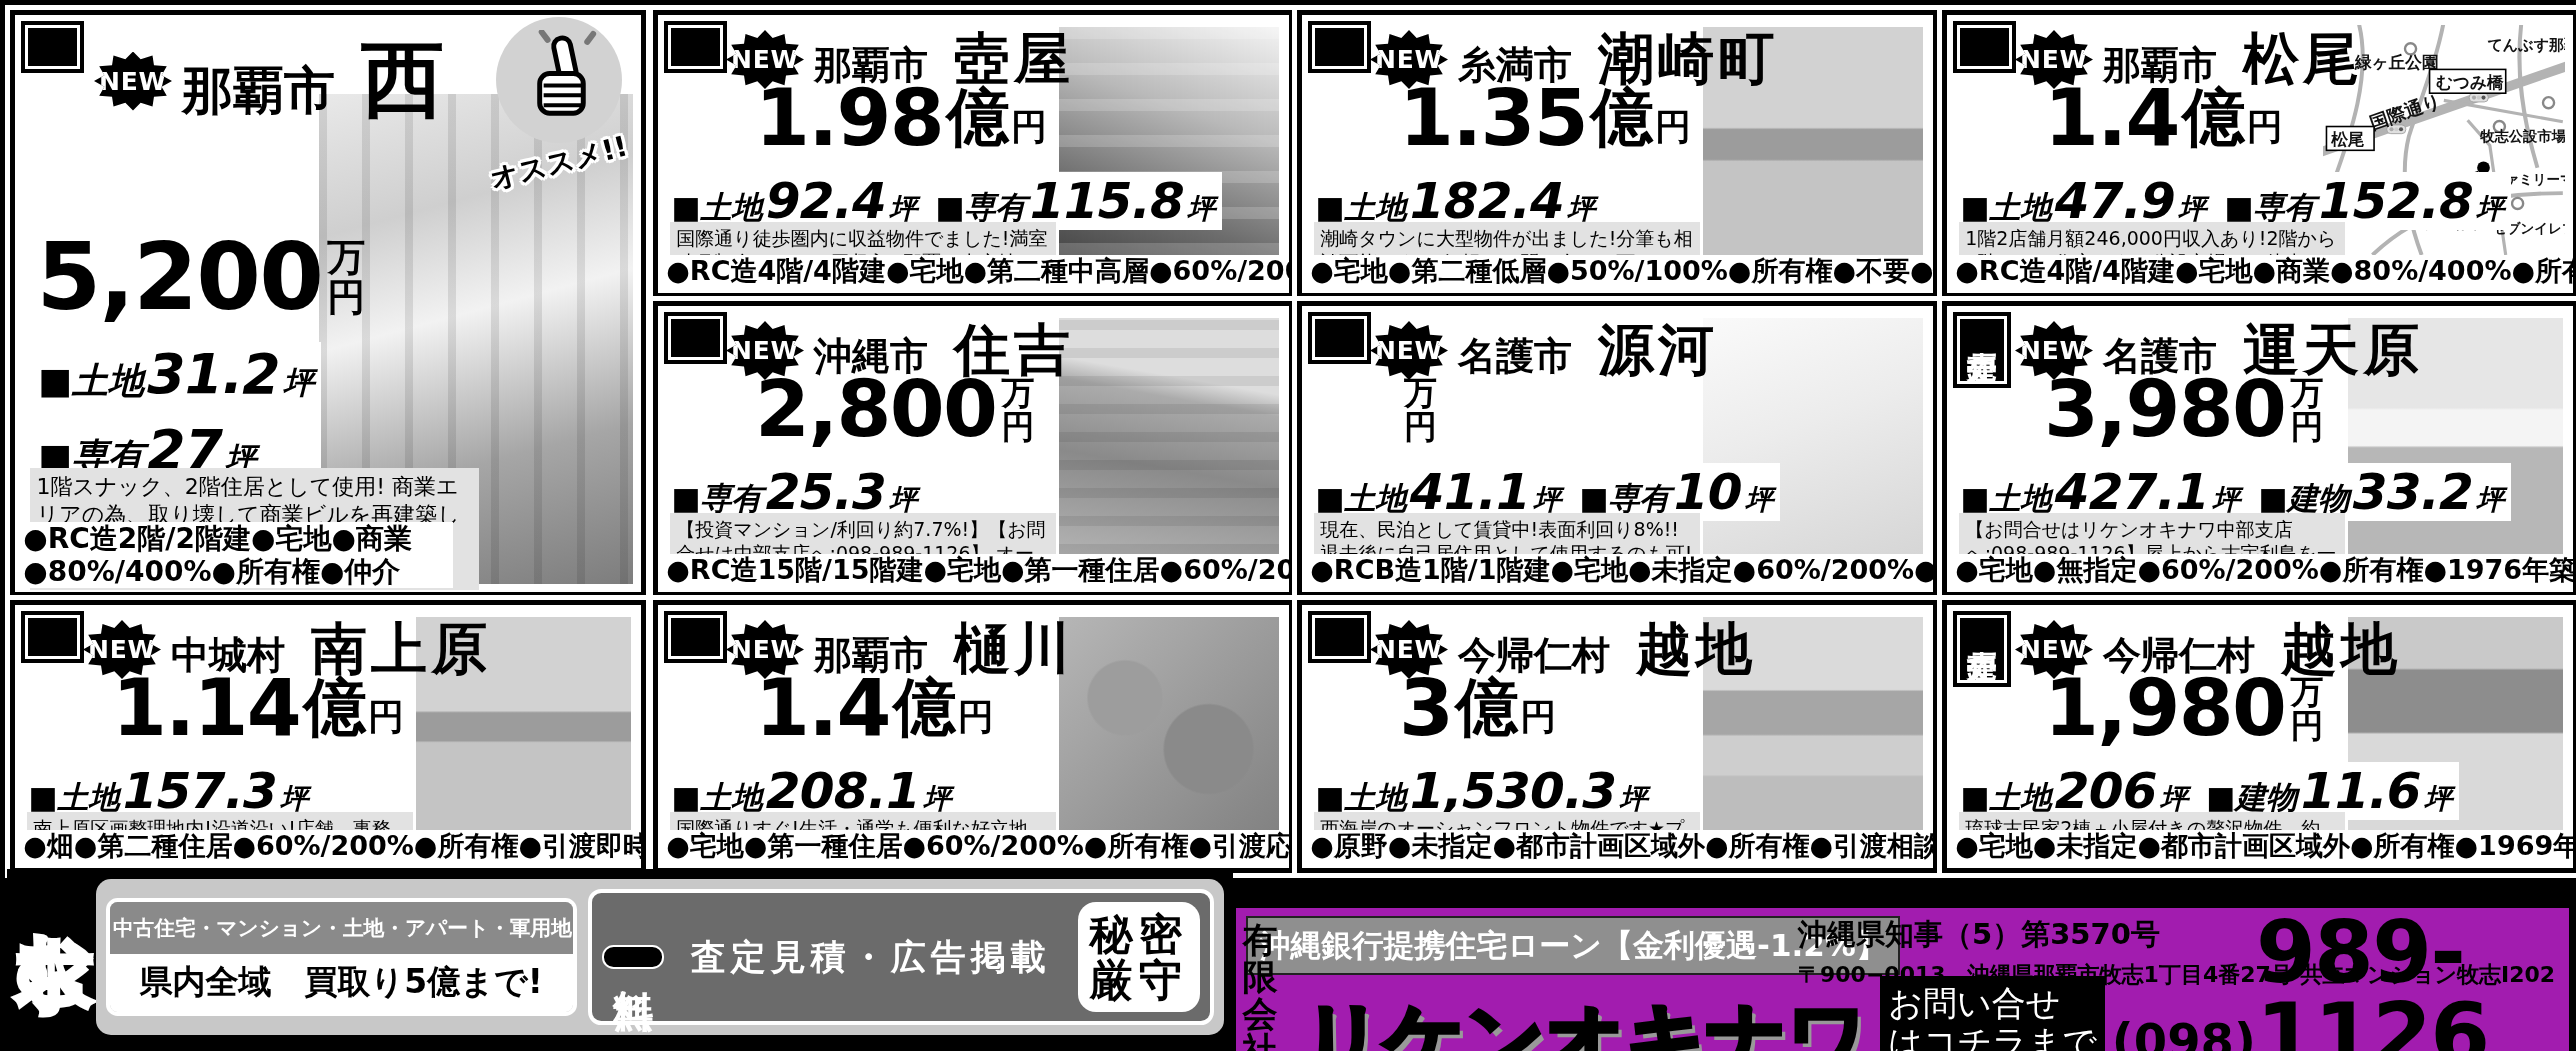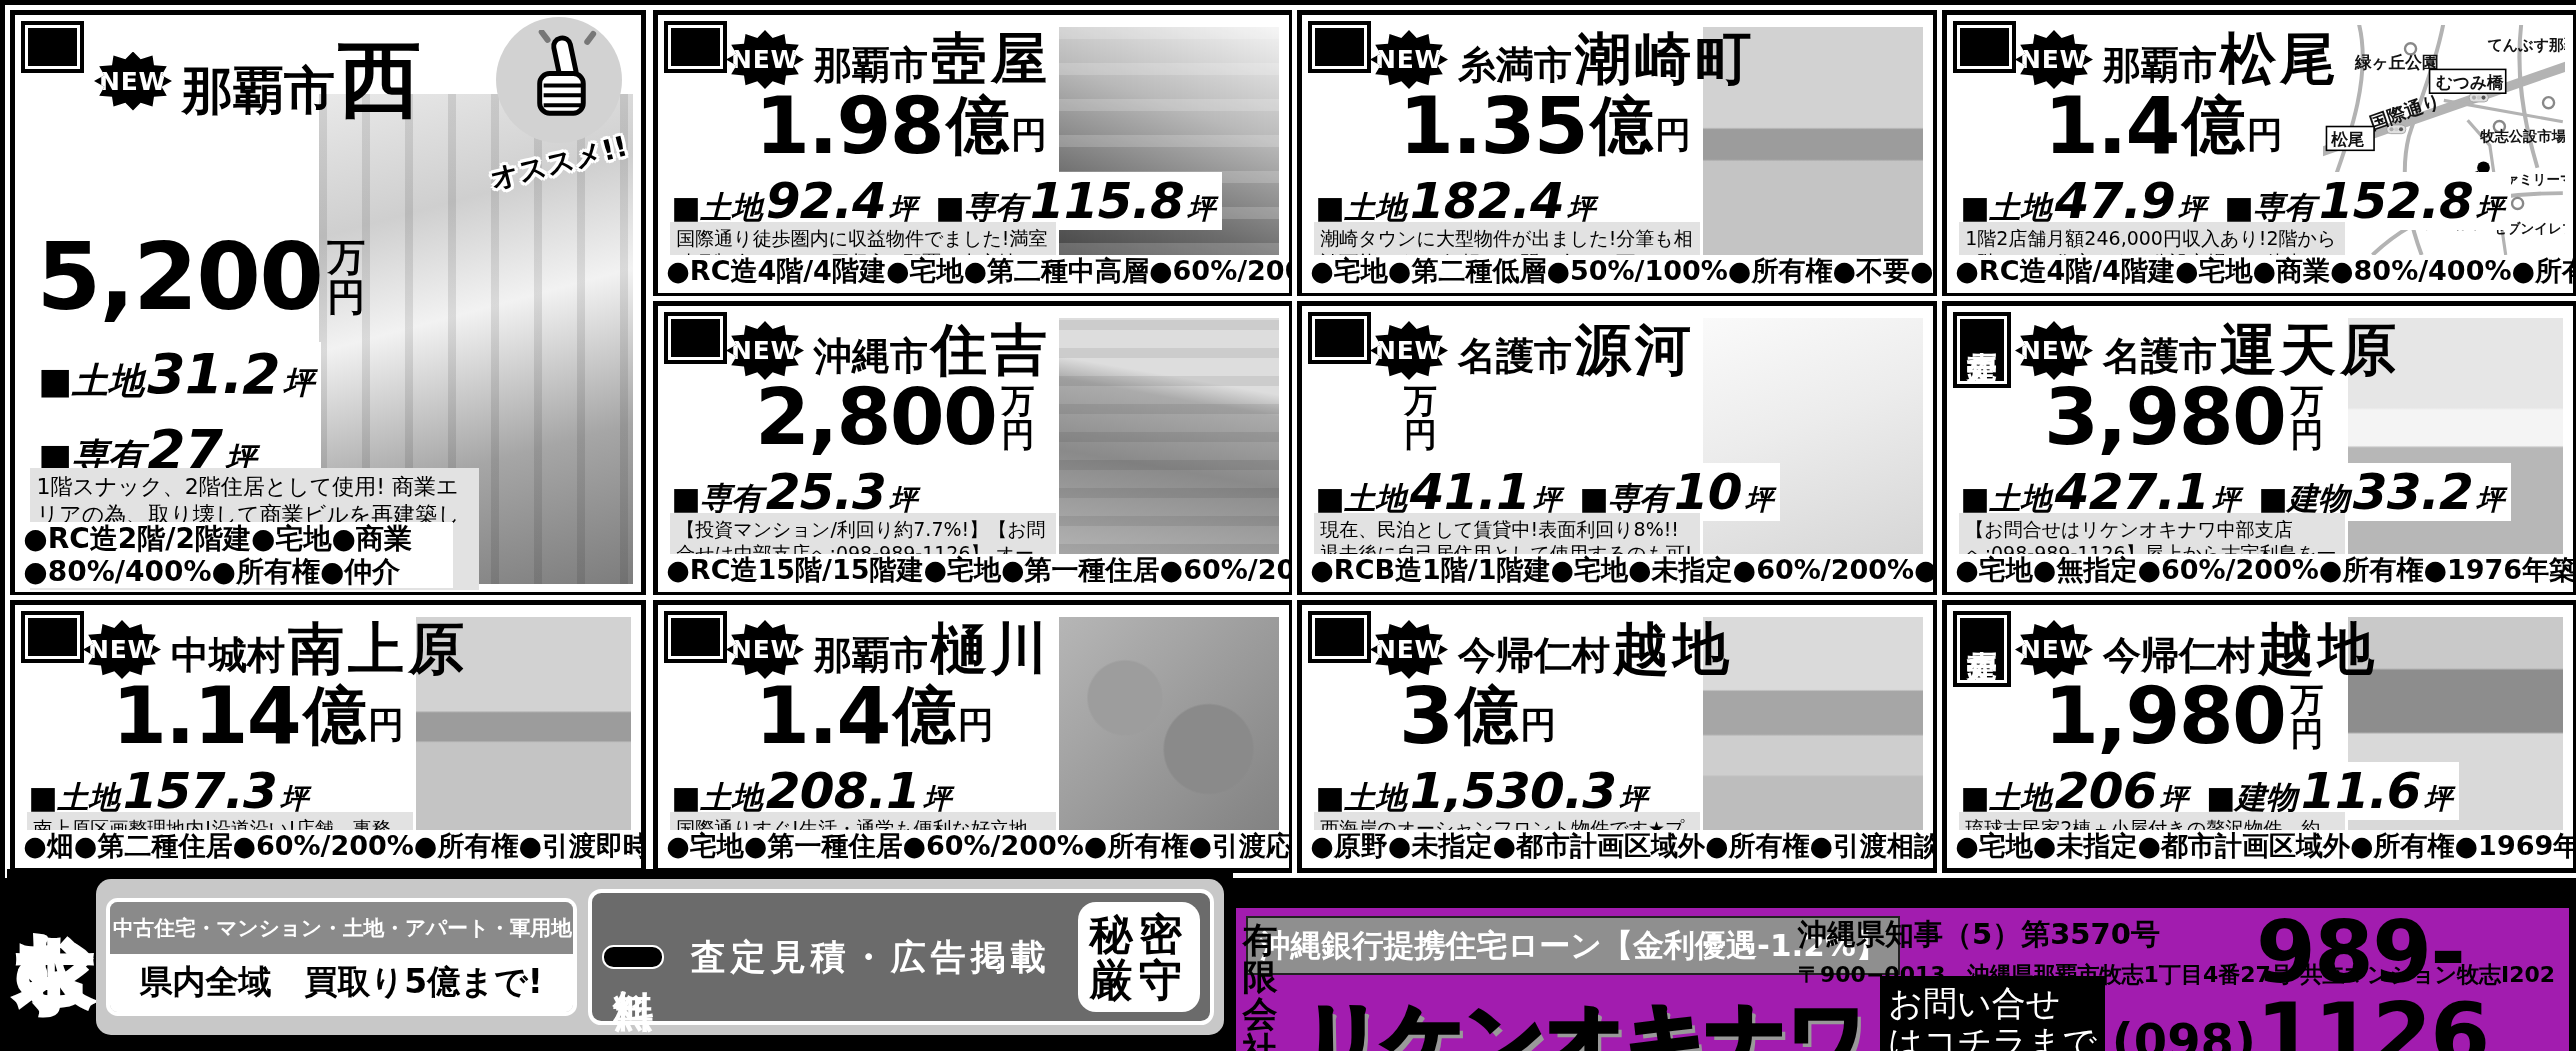--- a/index.html
+++ b/index.html
@@ -8,24 +8,24 @@
   
   .panel{position:absolute;background:#fff;border:5px solid #000;box-shadow:0 0 0 5px #fff;overflow:hidden;}
   .vlabel{position:absolute;left:10px;top:10px;background:#000;color:#fff;border:3.3px solid #fff;outline:4.1px solid #000;
           writing-mode:vertical-rl;text-orientation:upright;font-weight:bold;font-size:36px;line-height:1;
           padding:11.6px 6.6px;letter-spacing:5px;z-index:6;}
   .vlabel.four{font-size:31px;letter-spacing:2.5px;padding:8.3px 6.6px;}
   .head{position:absolute;left:68px;top:6.6px;display:flex;align-items:center;gap:10px;z-index:5;}
   .badge{width:78px;height:59px;background:#000;display:flex;align-items:center;justify-content:center;flex:0 0 auto;
          clip-path:polygon(100% 50%,86.7% 59.8%,93.3% 75%,76.9% 76.9%,75% 93.3%,59.8% 86.7%,50% 100%,40.2% 86.7%,25% 93.3%,23.1% 76.9%,6.7% 75%,13.3% 59.8%,0% 50%,13.3% 40.2%,6.7% 25%,23.1% 23.1%,25% 6.7%,40.2% 13.3%,50% 0%,59.8% 13.3%,75% 6.7%,76.9% 23.1%,93.3% 25%,86.7% 40.2%);}
   .badge span{color:#fff;font-weight:bold;font-size:25px;letter-spacing:0.8px;}
-  .title{display:flex;align-items:baseline;gap:3px;white-space:nowrap;}
+  .title{display:flex;align-items:baseline;gap:26px;white-space:nowrap;}
   .city{font-size:38px;font-weight:bold;}
   .district{font-size:56px;font-weight:bold;letter-spacing:4.1px;}
-  .price{position:absolute;left:97px;top:76px;display:flex;align-items:flex-start;z-index:5;}
+  .price{position:absolute;left:97px;top:68px;display:flex;align-items:flex-start;z-index:5;}
   .amt{font-size:79px;font-weight:bold;line-height:0.9;letter-spacing:-1.7px;}
   .oku{font-size:63px;font-weight:bold;line-height:1;margin:3.3px 0 0 3.3px;}
   .en{font-size:36px;font-weight:bold;align-self:flex-end;margin:0 0 1.7px 1.7px;}
   .man-stack{display:flex;flex-direction:column;font-size:33px;font-weight:bold;line-height:1.05;margin:1.7px 0 0 5px;}
   .specs{position:absolute;left:13.2px;top:157px;display:flex;gap:18px;z-index:5;background:#fff;padding-right:6.6px;}
   .spec{display:inline-flex;align-items:baseline;gap:3.3px;white-space:nowrap;font-style:italic;}
   .sp-label{font-size:31px;font-weight:bold;}
   .sp-value{font-size:50px;font-weight:bold;letter-spacing:-0.8px;}
   .sp-unit{font-size:28px;font-weight:bold;}
   .desc{position:absolute;left:11.6px;top:207px;bottom:38px;width:373px;background:#e2e2e2;color:#000;

